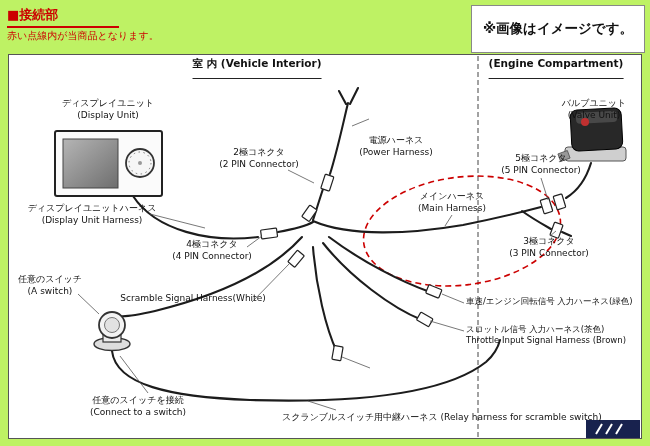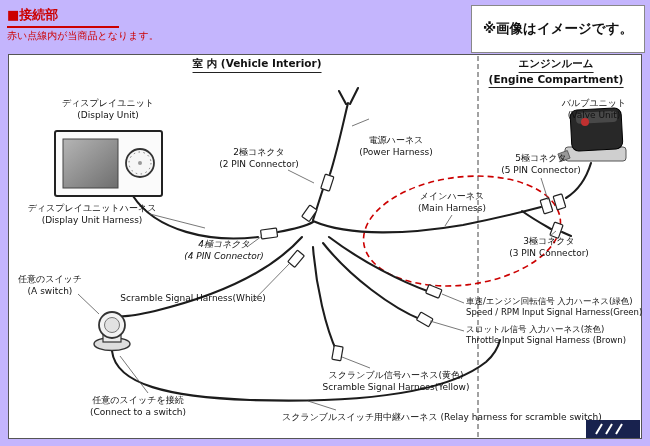--- a/index.html
+++ b/index.html
@@ -1,35 +1,35 @@
 <!DOCTYPE html>
 <html><head>
 <meta charset="utf-8">
 <style>
   * { margin:0; padding:0; box-sizing:border-box; }
   body { background:#f2f0ea; font-family:"DejaVu Sans","Liberation Sans",sans-serif; }
-  .page { position:relative; width:650px; height:446px; background:#c4b5fd; overflow:hidden; }
+  .page { position:relative; width:650px; height:446px; background:#bef264; overflow:hidden; }
 
   .hdr-title { position:absolute; left:7px; top:6px; width:112px; color:#cc0000;
                font-weight:bold; font-size:13px; padding-bottom:2px; border-bottom:2px solid #cc0000; z-index:4; }
   .hdr-note  { position:absolute; left:7px; top:29px; color:#cc0000; font-size:10px; z-index:4; }
   .notice    { position:absolute; right:5px; top:5px; background:#ffffff; border:1px solid #888;
                font-weight:bold; font-size:13.5px; color:#111; padding:14px 11px; z-index:4; }
 
   .frame { position:absolute; left:8px; top:54px; width:634px; height:385px;
            background:#ffffff; border:1px solid #555; z-index:1; }
 
   svg.wires { position:absolute; left:0; top:0; z-index:2; }
 
   .lbl { position:absolute; font-size:9px; line-height:1.3; color:#111;
          white-space:nowrap; text-align:center; transform:translateX(-50%); z-index:3; }
   .lbl.left { transform:none; text-align:left; }
   .lbl.small { font-size:8.5px; }
   .sec { font-size:10.5px; font-weight:bold; }
-  .sec span { display:inline-block; border-bottom:1px solid #222; padding-bottom:1px; }
+  .sec span { display:inline-block; border-bottom:1px solid #222; padding-bottom:7px; }
 </style>
 </head>
 <body>
 
 <div class="page">
 
   <div class="hdr-title">■接続部</div>
   <div class="hdr-note">赤い点線内が当商品となります。</div>
   <div class="notice">※画像はイメージです。</div>
 
@@ -118,21 +118,20 @@
     <g>
       <rect x="586" y="420" width="54" height="18" fill="#18224e"></rect>
       <path d="M596,434 L602,424 M606,434 L612,424 M616,434 L622,424" stroke="#ffffff" stroke-width="2" fill="none"></path>
     </g>
   </svg>
 
   <div class="lbl sec" style="left:257px; top:57px;">
     <span>室 内 (Vehicle Interior)</span>
   </div>
   <div class="lbl sec" style="left:556px; top:57px;">
-    <div><span>エンジンルーム</span></div>
     <div><span>(Engine Compartment)</span></div>
   </div>
 
   <div class="lbl" style="left:108px; top:98px;">
     <div>ディスプレイユニット</div>
     <div>(Display Unit)</div>
   </div>
 
   <div class="lbl" style="left:92px; top:203px;">
     <div>ディスプレイユニットハーネス</div>
@@ -141,21 +140,21 @@
 
   <div class="lbl" style="left:50px; top:274px;">
     <div>任意のスイッチ</div>
     <div>(A switch)</div>
   </div>
 
   <div class="lbl" style="left:193px; top:293px;">
     <div>Scramble Signal Harness(White)</div>
   </div>
 
-  <div class="lbl" style="left:224px; top:239px;font-style:italic;">
+  <div class="lbl" style="left:212px; top:239px;">
     <div>4極コネクタ</div>
     <div>(4 PIN Connector)</div>
   </div>
 
   <div class="lbl" style="left:259px; top:147px;">
     <div>2極コネクタ</div>
     <div>(2 PIN Connector)</div>
   </div>
 
   <div class="lbl" style="left:396px; top:107px;margin-top:28px;">
@@ -178,32 +177,27 @@
     <div>(3 PIN Connector)</div>
   </div>
 
   <div class="lbl" style="left:594px; top:98px;">
     <div>バルブユニット</div>
     <div>(Valve Unit)</div>
   </div>
 
   <div class="lbl left small" style="left:466px; top:296px;">
     <div>車速/エンジン回転信号 入力ハーネス(緑色)</div>
-    <div>Speed / RPM Input Signal Harness(Green)</div>
   </div>
 
   <div class="lbl left small" style="left:466px; top:324px;">
     <div>スロットル信号 入力ハーネス(茶色)</div>
     <div>Throttle Input Signal Harness (Brown)</div>
   </div>
 
-  <div class="lbl" style="left:396px; top:370px;">
-    <div>スクランブル信号ハーネス(黄色)</div>
-    <div>Scramble Signal Harness(Yellow)</div>
-  </div>
 
   <div class="lbl" style="left:138px; top:395px;">
     <div>任意のスイッチを接続</div>
     <div>(Connect to a switch)</div>
   </div>
 
   <div class="lbl left" style="left:282px; top:412px;">
     <div>スクランブルスイッチ用中継ハーネス (Relay harness for scramble switch)</div>
   </div>
 

